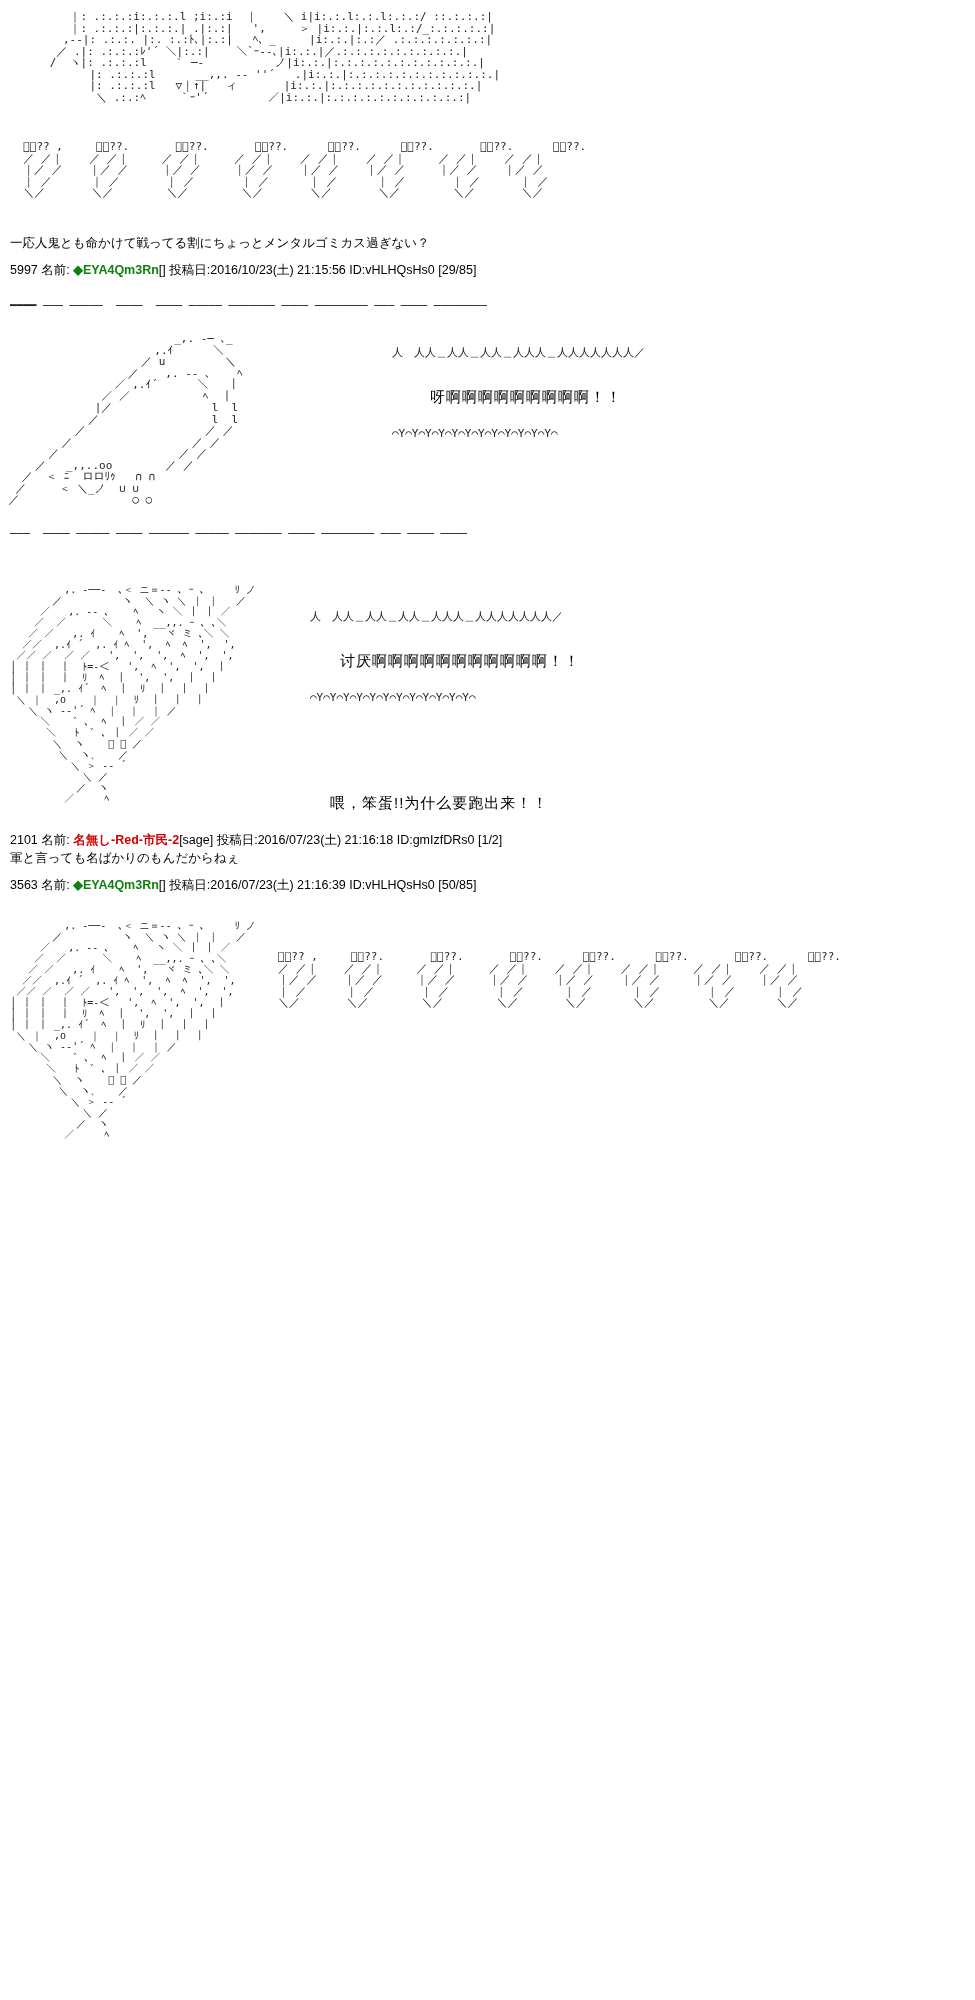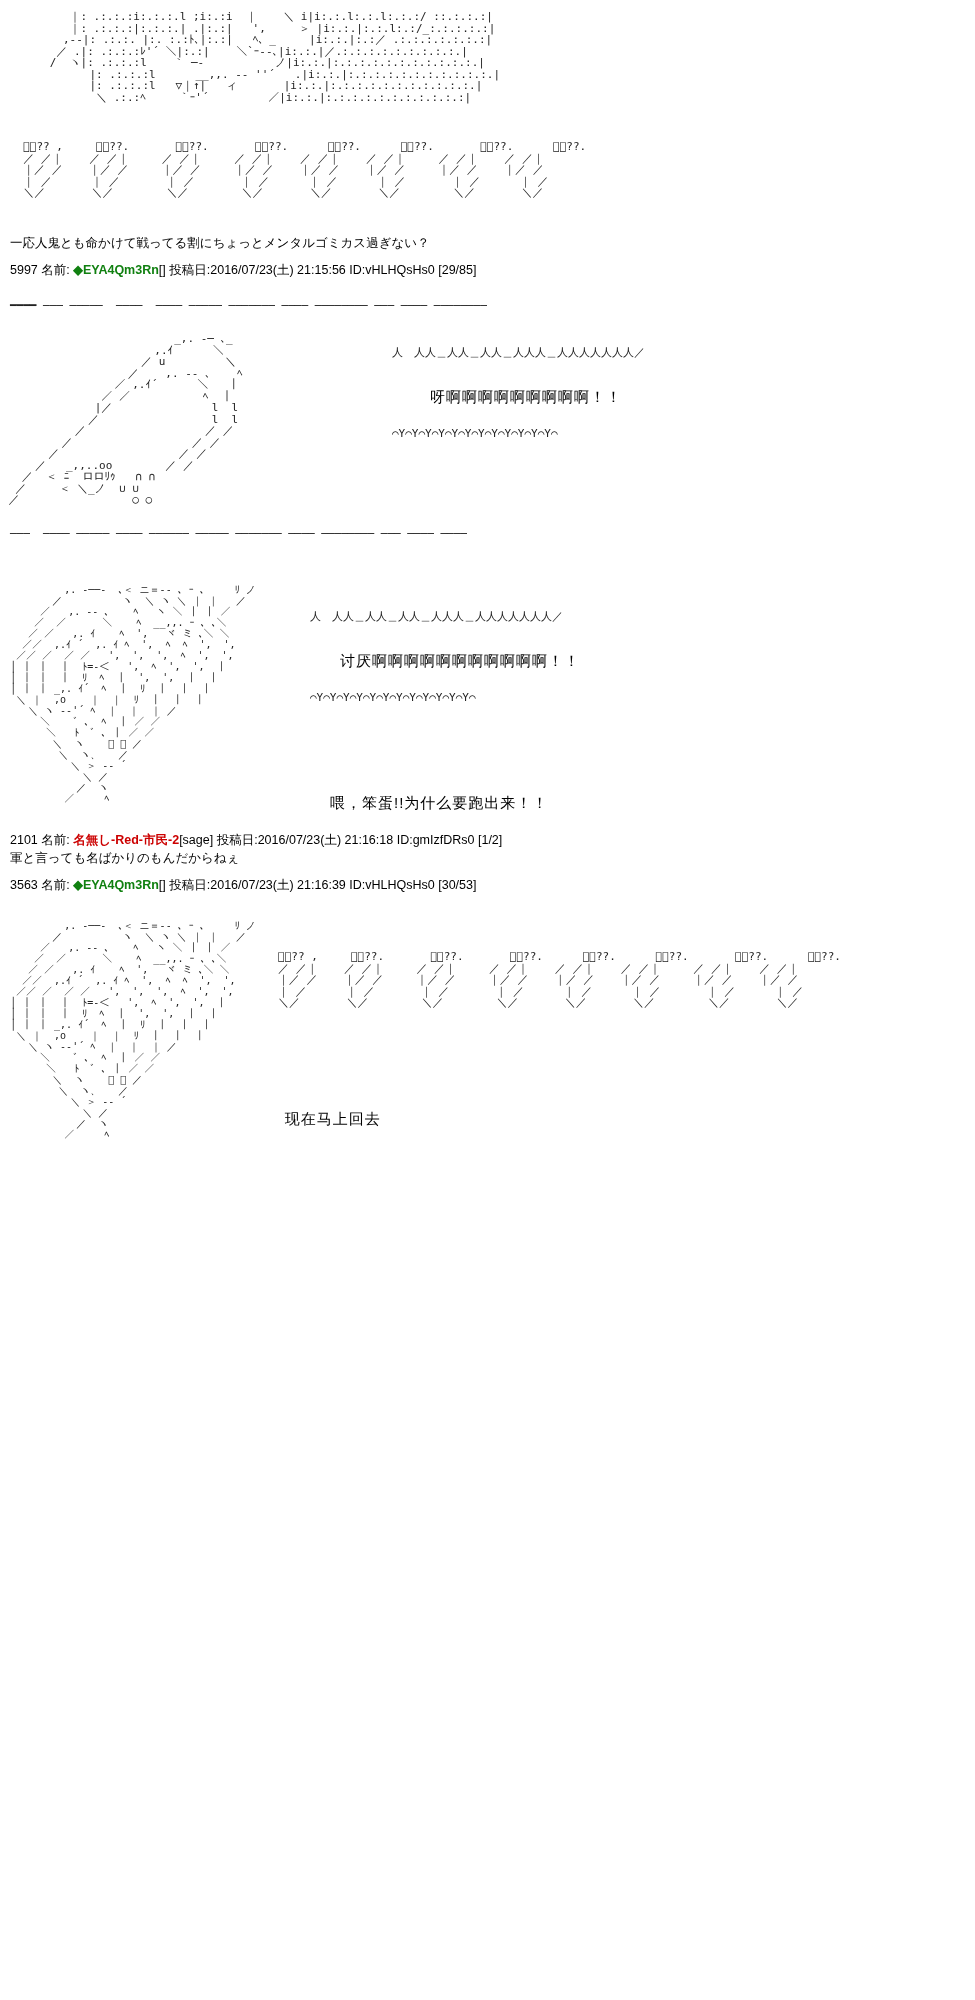--- a/index.html
+++ b/index.html
@@ -114,21 +114,21 @@
   <div class="spacer-24"></div>
 
   <div class="post-body">一応人鬼とも命かけて戦ってる割にちょっとメンタルゴミカス過ぎない？</div>
 
   <div class="spacer-6"></div>
 
   <div class="post-header">
     <span class="post-num">5997</span>
     <span class="label">名前:</span>
     <span class="name-green">◆EYA4Qm3Rn</span><span class="meta">[]</span>
-    <span class="label">投稿日:</span><span class="meta">2016/07/23(土) 21:15:56</span>
+    <span class="label">投稿日:</span><span class="meta">2016/10/23(土) 21:15:56</span>
     <span class="meta">ID:vHLHQsHs0</span>
     <span class="meta">[29/85]</span>
   </div>
 
   <div class="spacer-10"></div>
 
   <div class="block">
     <pre class="aa">━━━━ ─── ─────  ────  ──── ───── ─────── ──── ──────── ─── ──── ────────</pre>
   </div>
 
@@ -212,21 +212,21 @@
   <div class="post-body">軍と言っても名ばかりのもんだからねぇ</div>
 
   <div class="spacer-6"></div>
 
   <div class="post-header">
     <span class="post-num">3563</span>
     <span class="label">名前:</span>
     <span class="name-green">◆EYA4Qm3Rn</span><span class="meta">[]</span>
     <span class="label">投稿日:</span><span class="meta">2016/07/23(土) 21:16:39</span>
     <span class="meta">ID:vHLHQsHs0</span>
-    <span class="meta">[30/53]</span>
+    <span class="meta">[50/85]</span>
   </div>
 
   <div class="spacer-16"></div>
 
   <div class="row">
     <div style="width:300px; padding-left:10px;">
       <pre class="aa aa-small">         ,. -──-  ､＜ ニ＝‐- ､ ｰ ､     ﾘ ノ
        ／          ヽ  ＼ ヽ ＼ ｜ ｜   ／
      ／   ,. -‐ ､    ﾍ   ヽ ＼ ｜ ｜ ／
     ／  ／      ＼    ﾍ  __,,. ｰ ､ ､＼
@@ -247,19 +247,18 @@
            ／  ヽ
          ／     ﾍ</pre>
     </div>
     <div style="width:600px; padding-top:30px;">
       <pre class="aa">  ／ﾞ?? ,     ／ﾞ??.       ／ﾞ??.       ／ﾞ??.      ／ﾞ??.      ／ﾞ??.       ／ﾞ??.      ／ﾞ??.
   ／ ／｜    ／ ／｜     ／ ／｜     ／ ／｜    ／ ／｜    ／ ／｜     ／ ／｜    ／ ／｜
   ｜／ ／    ｜／ ／     ｜／ ／     ｜／ ／    ｜／ ／    ｜／ ／     ｜／ ／    ｜／ ／
   ｜ ／      ｜ ／       ｜ ／       ｜ ／      ｜ ／      ｜ ／       ｜ ／      ｜ ／
   ＼／       ＼／        ＼／        ＼／       ＼／       ＼／        ＼／       ＼／</pre>
       <div style="height:90px;"></div>
-      <div class="speech" style="padding-left:20px;">现在马上回去</div>
     </div>
   </div>
 
   <div class="spacer-24"></div>
 
 </div>
 
 </body></html>

